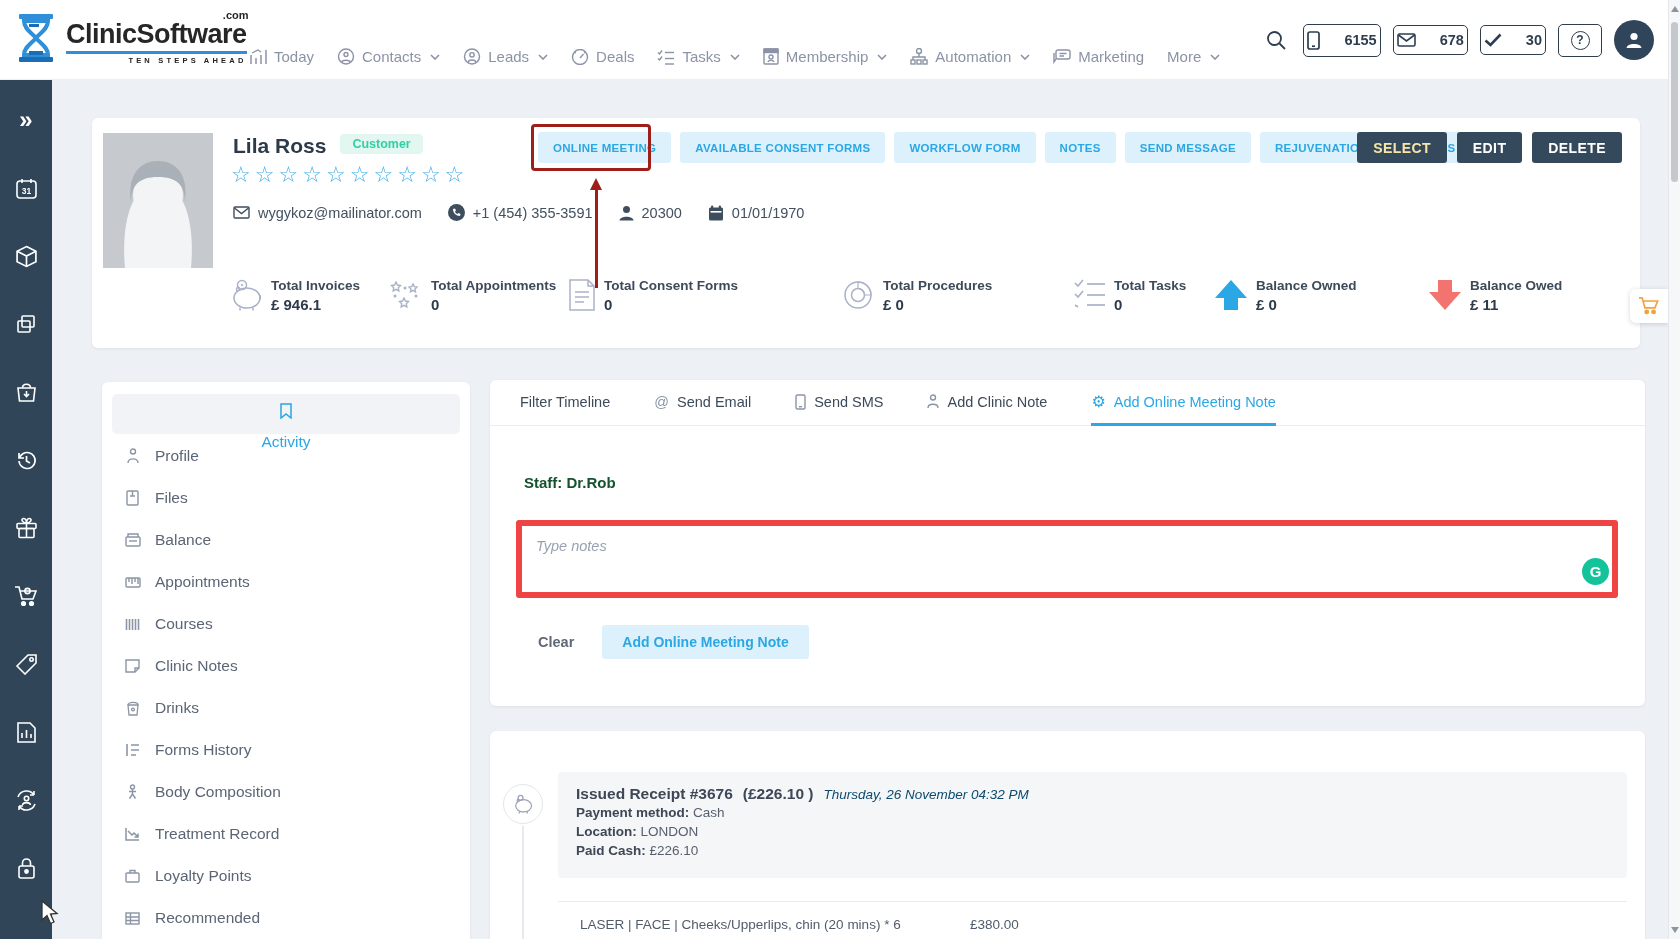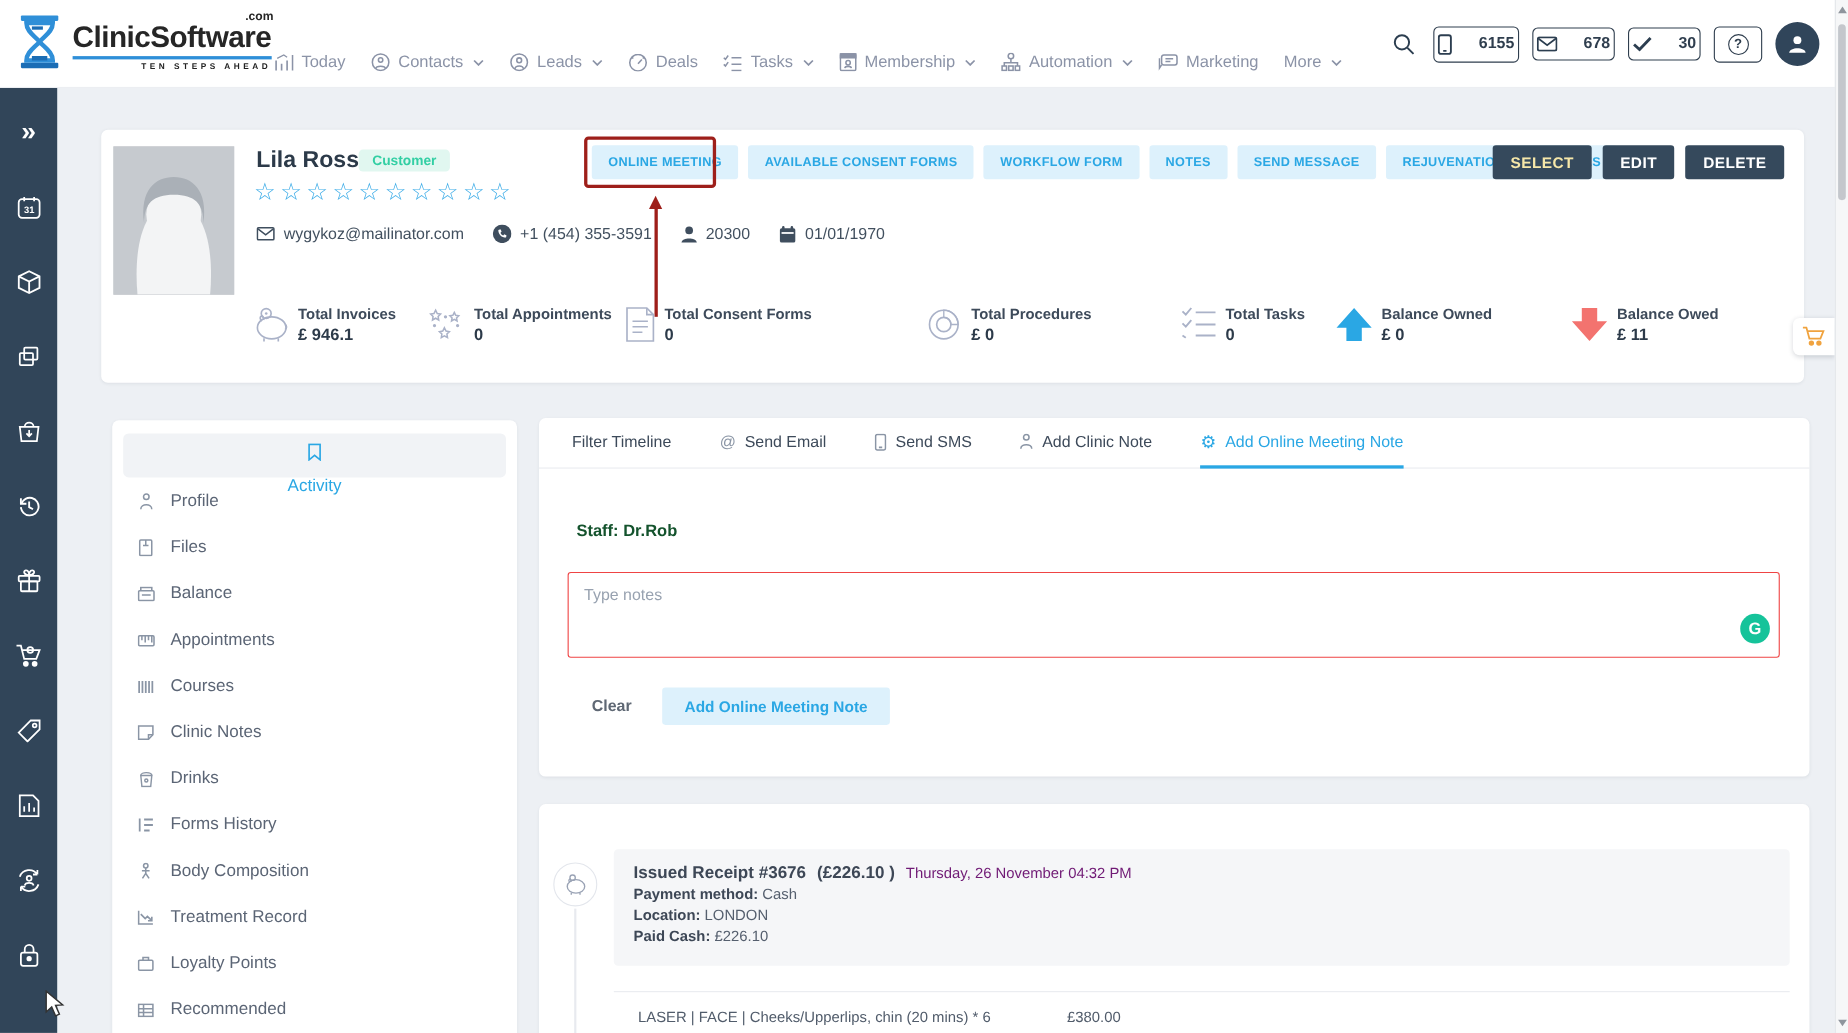--- a/index.html
+++ b/index.html
@@ -26,21 +26,21 @@
 
   
   .side-rail { position:absolute; left:0; top:80px; width:52px; height:859px; background:#314559; z-index:20; display:flex; flex-direction:column; align-items:center; padding-top:28px; gap:44px; }
   .rail-icon { width:24px; height:24px; display:flex; align-items:center; justify-content:center; color:#fff; cursor:pointer; flex:0 0 auto; }
   .rail-glyph { color:#fff; font-size:24px; font-weight:700; line-height:20px; }
 
   
   .card { background:#fff; border-radius:6px; box-shadow:0 1px 3px rgba(35,45,60,.07); position:absolute; }
   .patient-card { left:92px; top:118px; width:1548px; height:230px; }
   .pavatar { position:absolute; left:11px; top:15px; width:110px; height:135px; background:#c6cacf; overflow:hidden; }
-  .pname-row { position:absolute; left:141px; top:16px; display:flex; align-items:center; }
+  .pname-row { position:absolute; left:141px; top:16px; display:flex; align-items:flex-start; gap:14px; }
   .pname { font-size:21px; font-weight:700; color:#2c3a49; }
   .pbadge { background:#e1f7f0; color:#33cfa4; font-size:12.5px; font-weight:600; padding:3px 12px; border-radius:4px; }
   .stars { position:absolute; left:139px; top:44px; font-size:22px; letter-spacing:4px; color:#41aee8; cursor:pointer; }
   .contact-row { position:absolute; left:141px; top:86px; display:flex; align-items:center; gap:26px; font-size:14.5px; color:#42505f; }
   .contact-item { display:flex; align-items:center; gap:8px; }
   .chips-row { position:absolute; left:446px; top:14px; display:flex; gap:9px; }
   .chip { background:#ddf1fc; color:#2aa7e4; border:none; font-size:11.5px; font-weight:700; letter-spacing:.3px; padding:0 15px; height:31px; border-radius:3px; cursor:pointer; font-family:"Liberation Sans",sans-serif; white-space:nowrap; }
   .dark-actions { position:absolute; right:18px; top:14px; display:flex; gap:10px; }
   .dbtn { background:#35495c; color:#fff; border:none; font-size:14px; font-weight:700; letter-spacing:.4px; padding:0 16px; height:31px; border-radius:3px; cursor:pointer; font-family:"Liberation Sans",sans-serif; }
   .dbtn.sel { color:#f6e7a9; }
@@ -61,36 +61,36 @@
 
   
   .tabs-card { left:490px; top:380px; width:1155px; height:326px; }
   .tabs-row { display:flex; align-items:stretch; gap:44px; padding:0 0 0 30px; border-bottom:1px solid #e9ecf0; height:46px; }
   .tab { display:flex; align-items:center; gap:8px; font-size:14.5px; color:#3d4a5a; cursor:pointer; border-bottom:3px solid transparent; margin-bottom:-1px; white-space:nowrap; }
   .tab .ti { color:#8a95a5; display:flex; }
   .tab.active { color:#2aa7e4; border-bottom-color:#2aa7e4; }
   .tab.active .ti { color:#2aa7e4; }
   .gear-glyph { font-size:16px; }
   .staff-line { position:absolute; left:34px; top:94px; font-size:15px; font-weight:700; color:#14532d; }
-  .notes-area { position:absolute; left:26px; top:140px; width:1102px; height:78px; border:1px solid #ef4444; border-radius:3px; resize:none; font-family:"Liberation Sans",sans-serif; font-size:14.5px; color:#3d4a5a; padding:12px 14px; outline:none; }
+  .notes-area { position:absolute; left:26px; top:140px; width:1102px; height:78px; border:6px solid #ef4444; border-radius:3px; resize:none; font-family:"Liberation Sans",sans-serif; font-size:14.5px; color:#3d4a5a; padding:12px 14px; outline:none;font-style:italic; }
   .notes-area::placeholder { color:#98a2b0; }
   .grammarly { position:absolute; left:1092px; top:178px; width:27px; height:27px; border-radius:50%; background:#15c39a; color:#fff; font-size:15px; font-weight:700; display:flex; align-items:center; justify-content:center; cursor:pointer; }
   .form-btns { position:absolute; left:48px; top:245px; display:flex; align-items:center; gap:28px; }
   .clear-btn { background:none; border:none; color:#5f6874; font-size:14.5px; font-weight:600; cursor:pointer; font-family:"Liberation Sans",sans-serif; }
   .submit-btn { background:#ddf1fc; color:#2aa7e4; border:none; font-size:14px; font-weight:600; padding:0 20px; height:34px; border-radius:3px; cursor:pointer; font-family:"Liberation Sans",sans-serif; }
 
   
   .timeline-card { left:490px; top:731px; width:1155px; height:260px; }
   .tl-circle { position:absolute; left:13px; top:53px; width:40px; height:40px; border:1px solid #e3e6ec; border-radius:50%; background:#fff; display:flex; align-items:center; justify-content:center; color:#9aa3b5; z-index:2; }
   .tl-line { position:absolute; left:32px; top:95px; width:2px; bottom:-10px; background:#e8eaef; }
   .tl-block { position:absolute; left:68px; top:41px; width:1069px; height:106px; background:#f5f6f8; border-radius:4px; padding:13px 18px; }
   .tl-title-row { display:flex; align-items:baseline; gap:10px; }
   .tl-title { font-size:15.5px; font-weight:700; color:#3d4756; }
   .tl-amount { font-size:15.5px; font-weight:700; color:#3d4756; }
-  .tl-date { font-size:13.5px; color:#701a75; }
+  .tl-date { font-size:13.5px; color:#0c4a6e;font-style:italic; }
   .tl-row { font-size:13.5px; color:#555f6e; line-height:19px; }
   .tl-row b { color:#3d4756; }
   .tl-sep { position:absolute; left:68px; top:170px; width:1069px; height:1px; background:#e9ebf0; }
   .tl-item { position:absolute; left:90px; top:186px; font-size:13.5px; color:#515c6b; }
   .tl-price { position:absolute; left:480px; top:186px; font-size:13.5px; color:#515c6b; }
 
   
   .float-cart { position:absolute; left:1630px; top:289px; width:38px; height:34px; background:#fff; border-radius:6px 0 0 6px; box-shadow:0 1px 5px rgba(30,40,55,.18); display:flex; align-items:center; justify-content:center; cursor:pointer; z-index:25; }
   .scrollbar { position:absolute; right:0; top:0; width:12px; height:939px; background:#f6f7f8; border-left:1px solid #e4e6e9; z-index:40; }
   .sb-thumb { position:absolute; left:2px; right:2px; top:22px; height:160px; background:#c4c7cc; border-radius:4px; }

